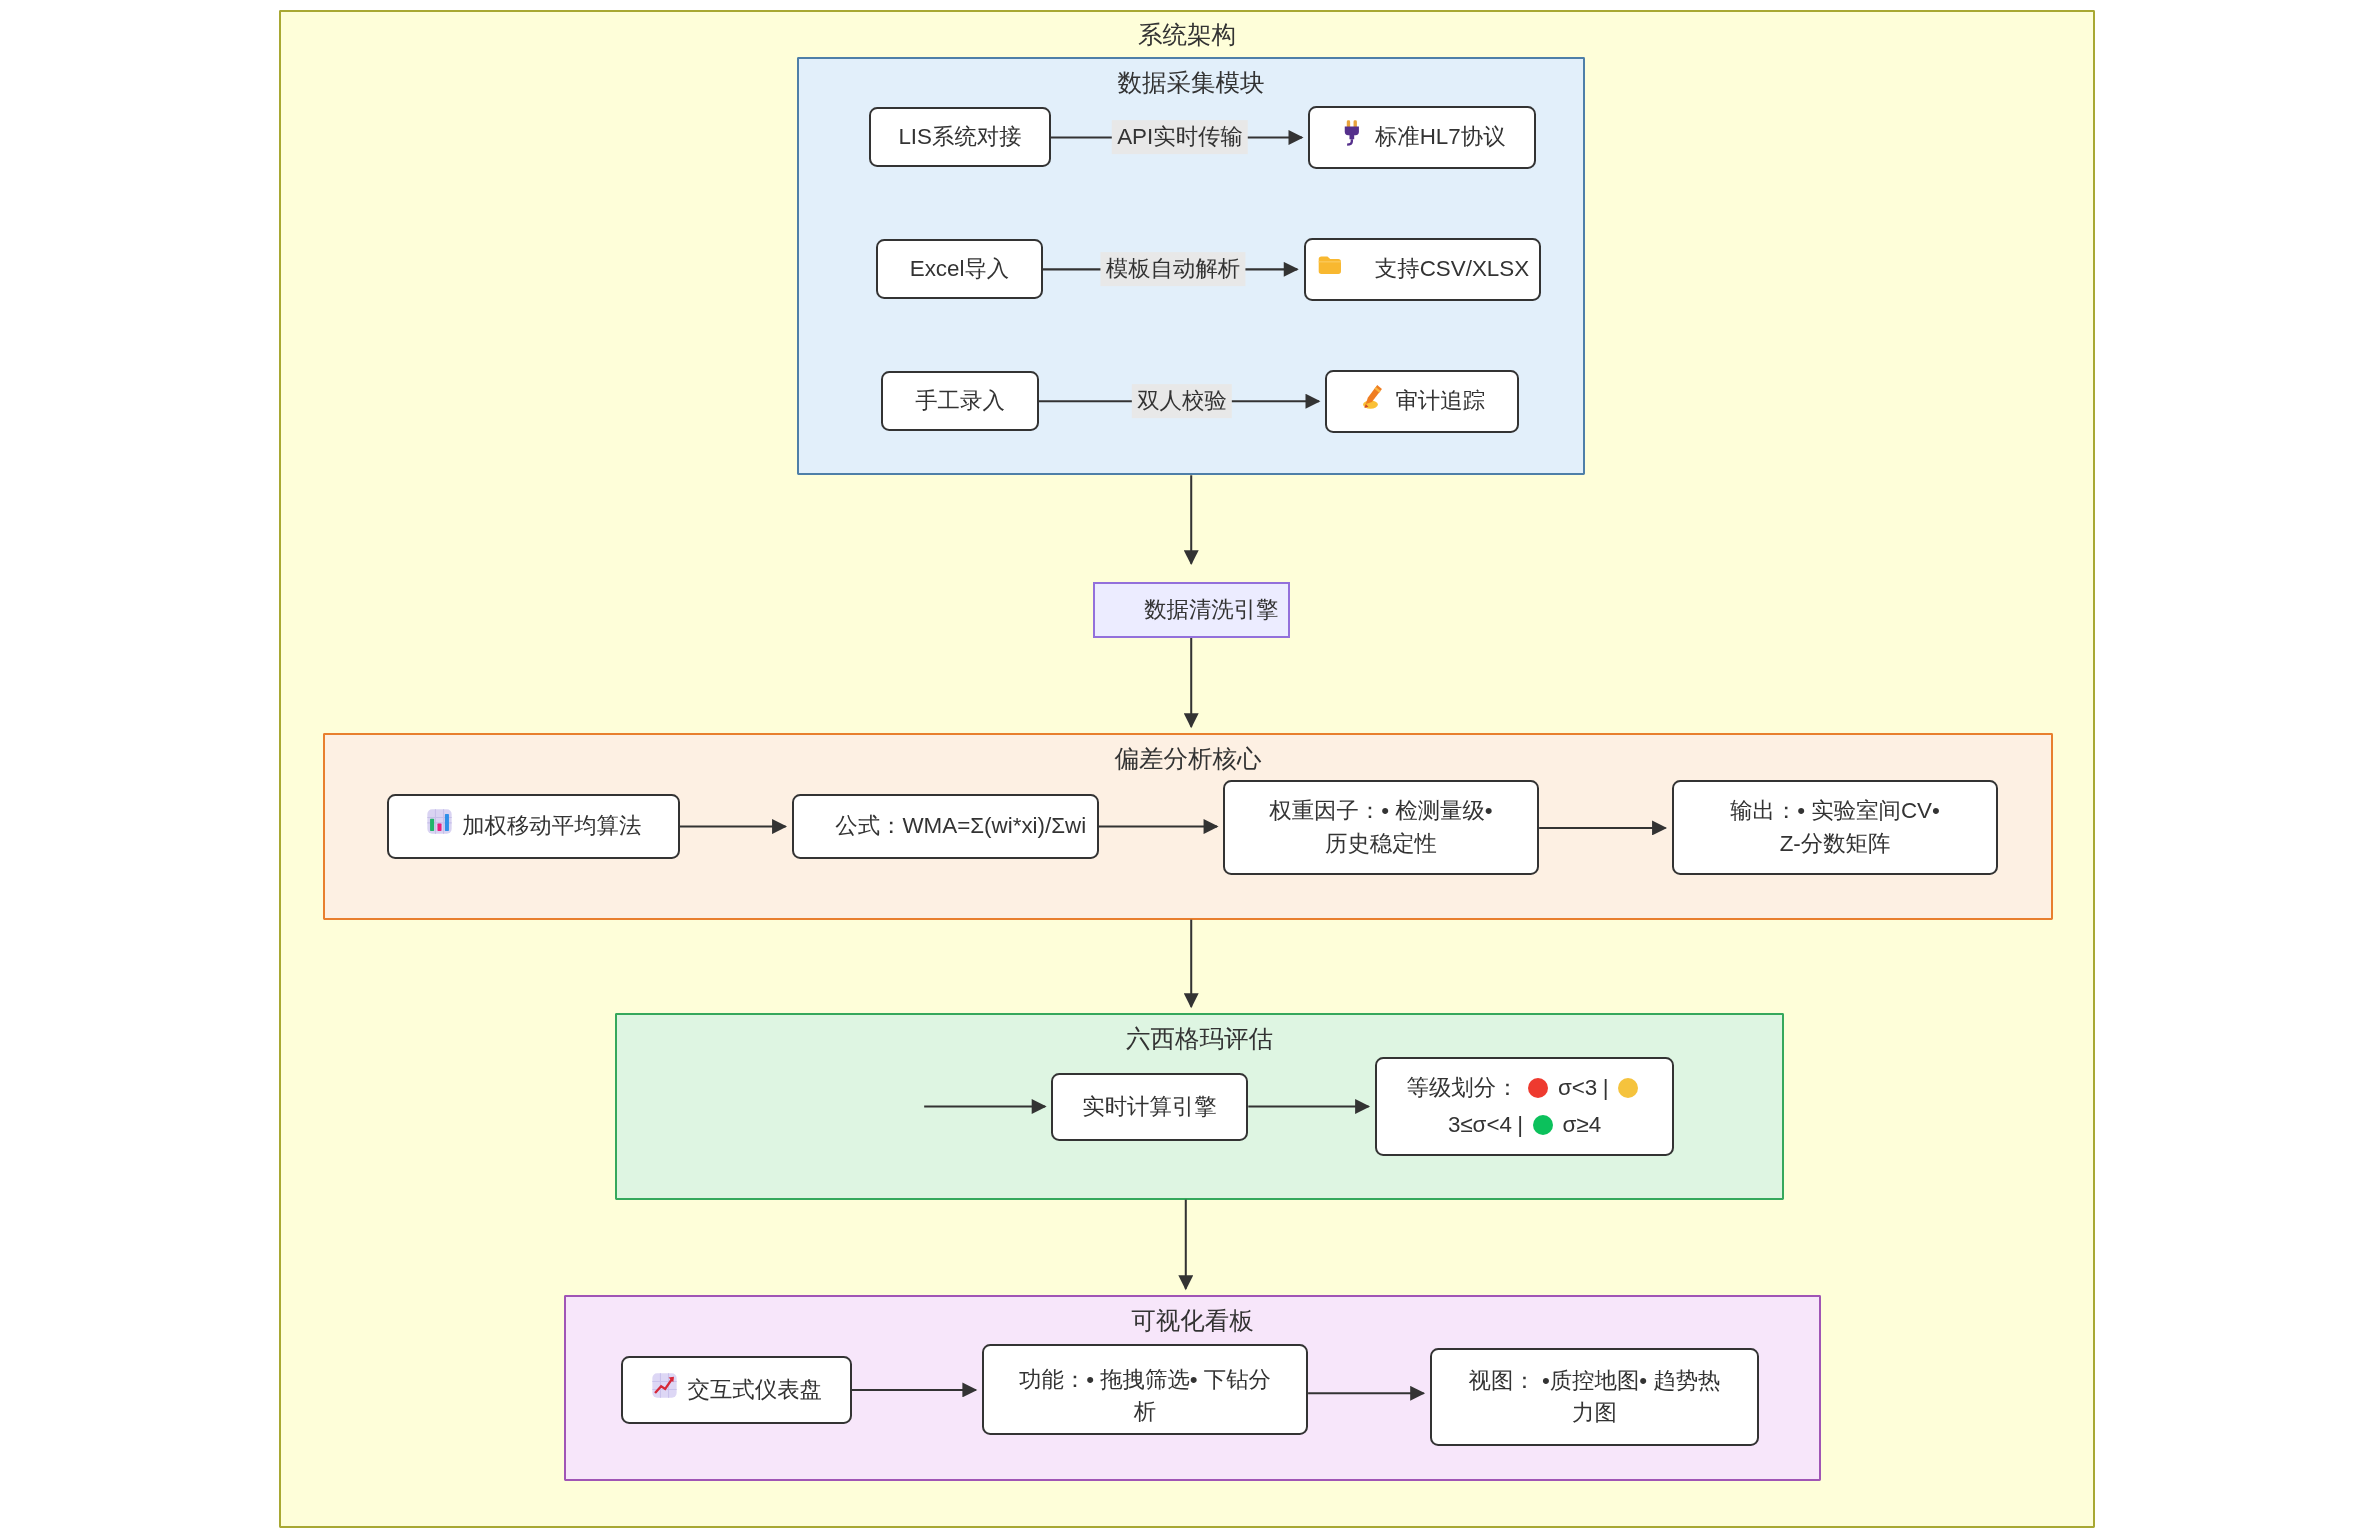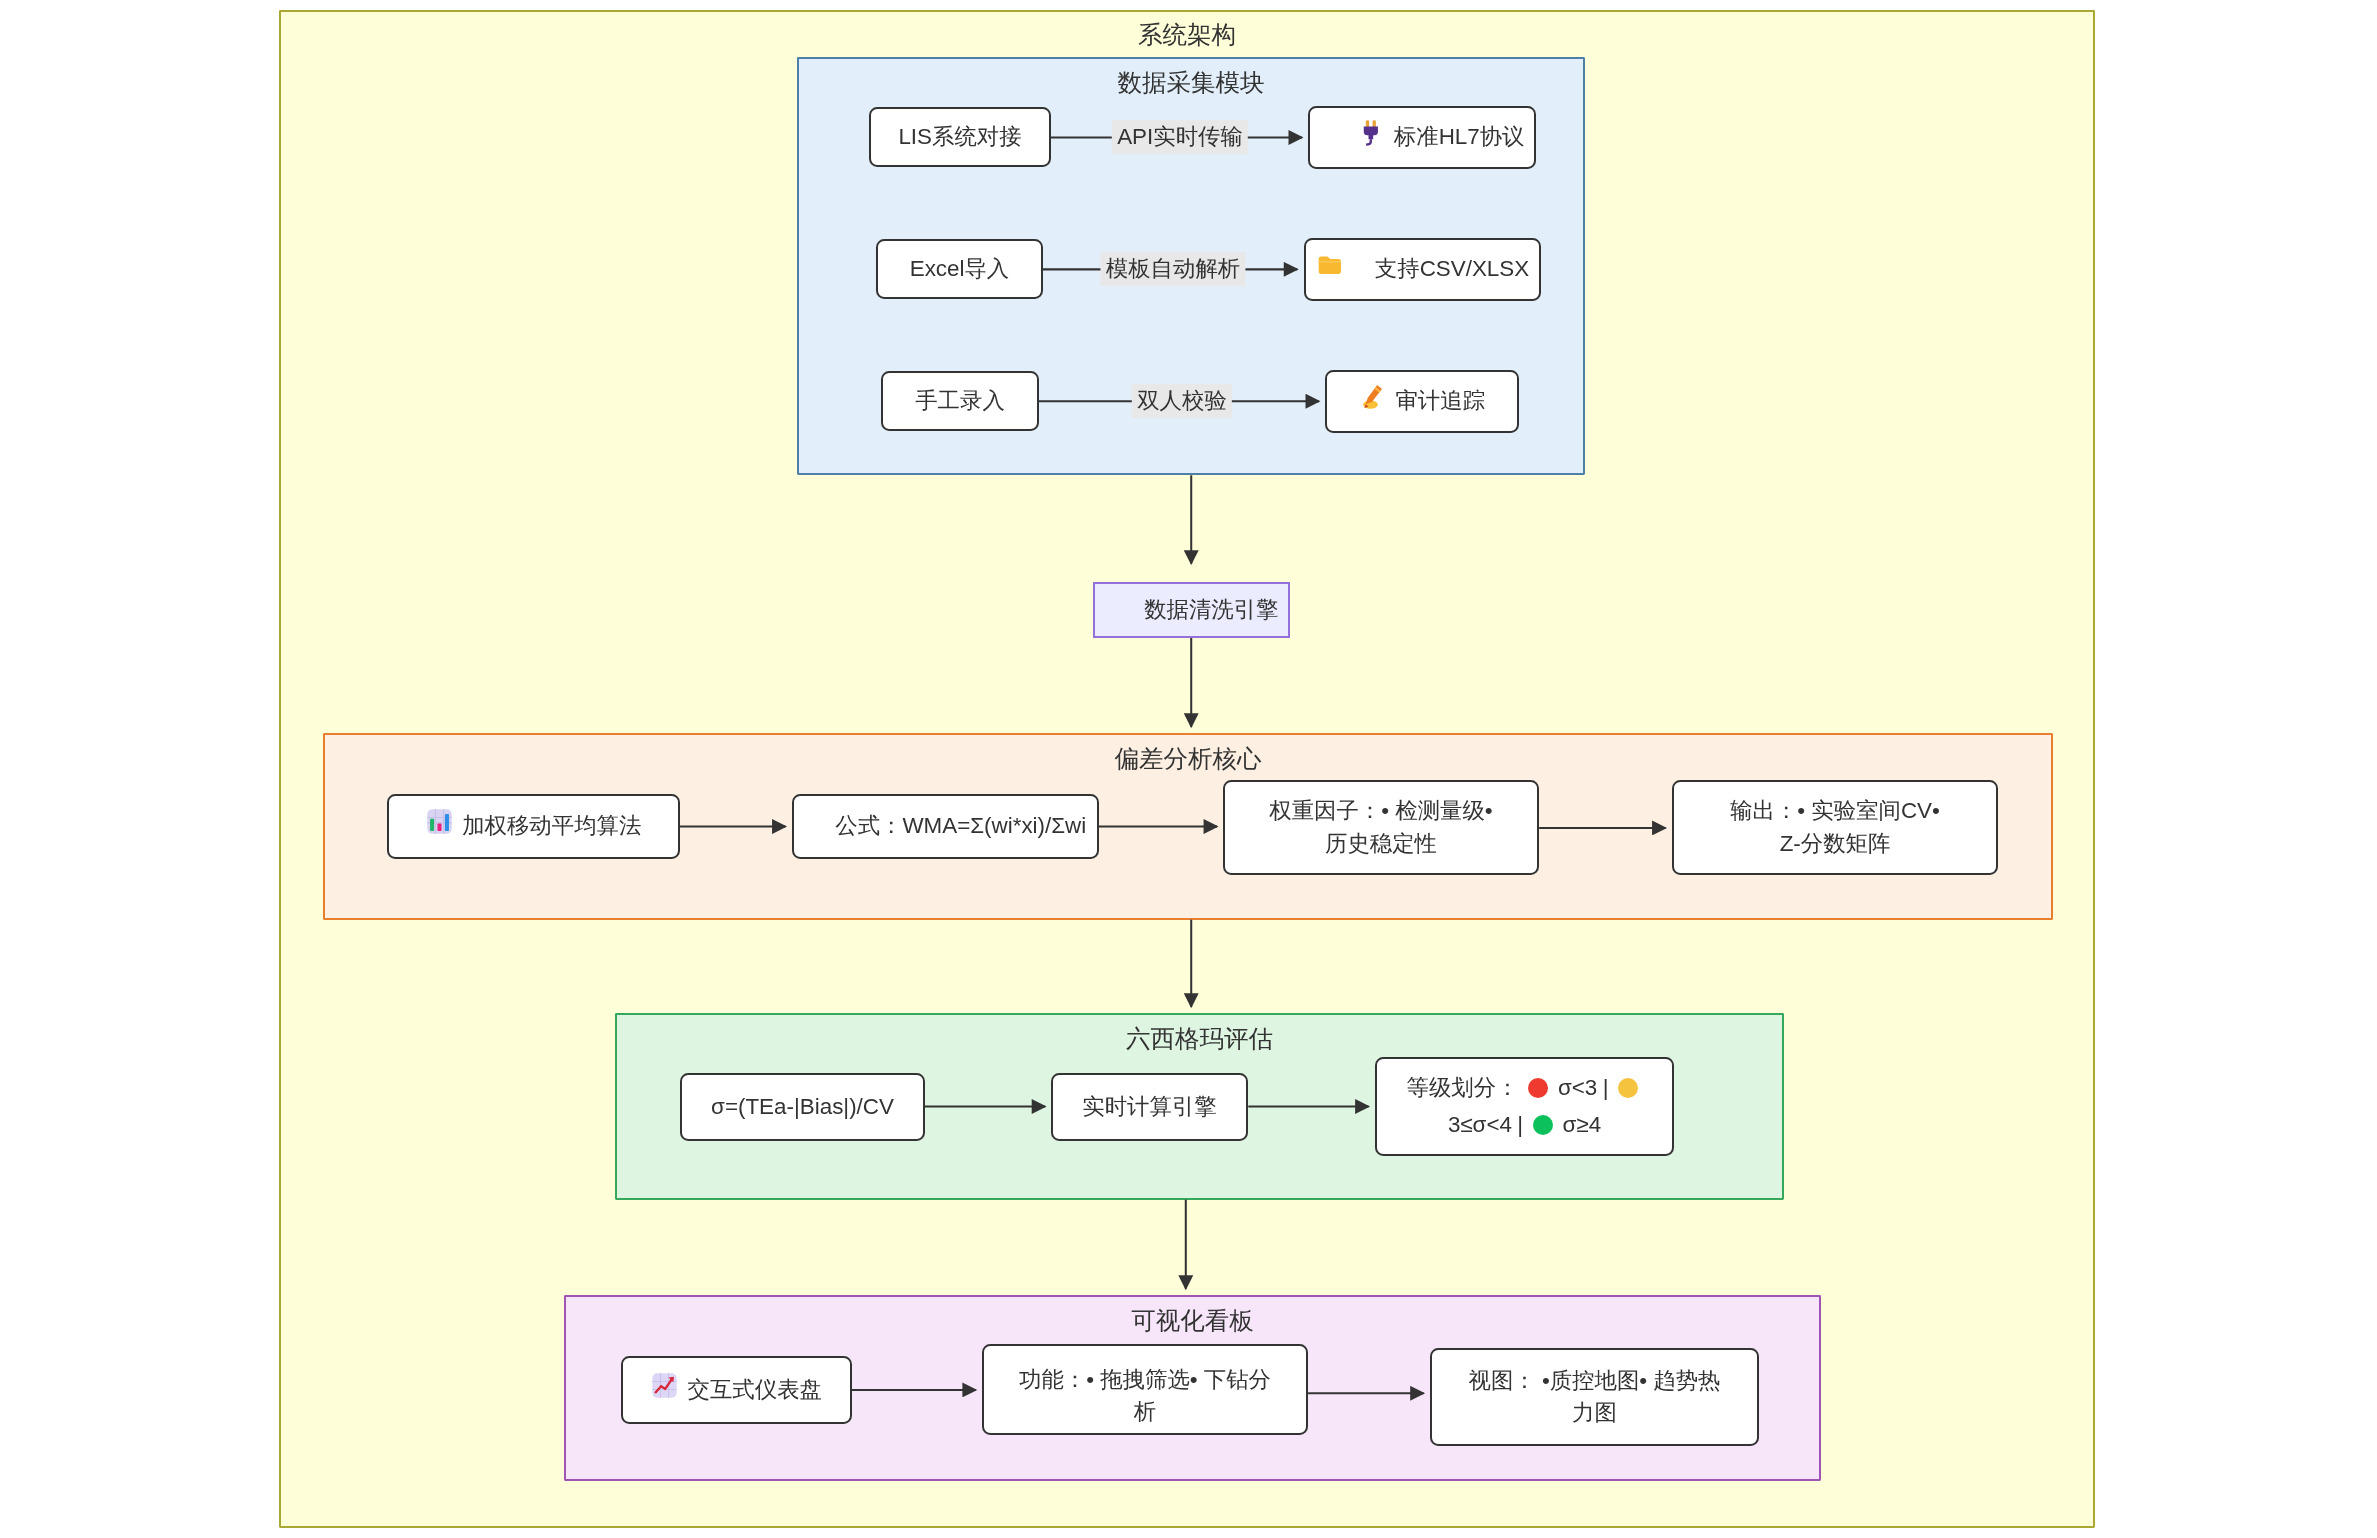--- a/index.html
+++ b/index.html
@@ -82,21 +82,21 @@
       <line x1="1837" y1="1628" x2="2014" y2="1628" marker-end="url(#ah)"></line>
       <line x1="1253" y1="2045" x2="1436" y2="2045" marker-end="url(#ah)"></line>
       <line x1="1925" y1="2050" x2="2095" y2="2050" marker-end="url(#ah)"></line>
     </g>
   </svg>
 
   <div class="node" style="left:869px;top:107px;width:182px;height:60px;">
     <span class="txt">LIS系统对接</span>
   </div>
   <div class="edge-label" style="left:1180px;top:137px;">API实时传输</div>
-  <div class="node" style="left:1308px;top:106px;width:228px;height:63px;justify-content:flex-end;">
+  <div class="node" style="left:1308px;top:106px;width:228px;height:63px;">
     <span class="icon">
       <svg width="27" height="27" viewBox="0 0 40 40">
         <rect x="13" y="2" width="5" height="11" rx="2" fill="#e8a33d"></rect>
         <rect x="23" y="2" width="5" height="11" rx="2" fill="#e8a33d"></rect>
         <path d="M10 11 h21 v8 q0 5 -5 5 h-11 q-5 0 -5 -5 z" fill="#55308c"></path>
         <rect x="17" y="23" width="7" height="7" fill="#55308c"></rect>
         <path d="M20.5 30 v3 q0 5 -7 5" stroke="#55308c" stroke-width="3.5" fill="none"></path>
       </svg>
     </span>
     <span class="txt">标准HL7协议</span>
@@ -157,23 +157,20 @@
       <span class="txt">历史稳定性</span>
     </span>
   </div>
   <div class="node" style="left:1672px;top:780px;width:326px;height:95px;">
     <span>
       <span class="txt">输出：• 实验室间CV•</span>
       <span class="txt">Z-分数矩阵</span>
     </span>
   </div>
 
-  <div class="node" style="left:680px;top:1073px;width:245px;height:68px;">
-    <span class="txt">σ=(TEa-|Bias|)/CV</span>
-  </div>
   <div class="node" style="left:1051px;top:1073px;width:197px;height:68px;">
     <span class="txt">实时计算引擎</span>
   </div>
   <div class="node" style="left:1375px;top:1057px;width:299px;height:99px;flex-direction:column;gap:4.1px;">
     <span class="gline">
       <span>等级划分：</span>
       <span class="dot" style="background-color: rgb(238, 58, 47);"></span>
       <span>σ&lt;3</span>
       <span>|</span>
       <span class="dot" style="background-color: rgb(245, 195, 61);"></span>

